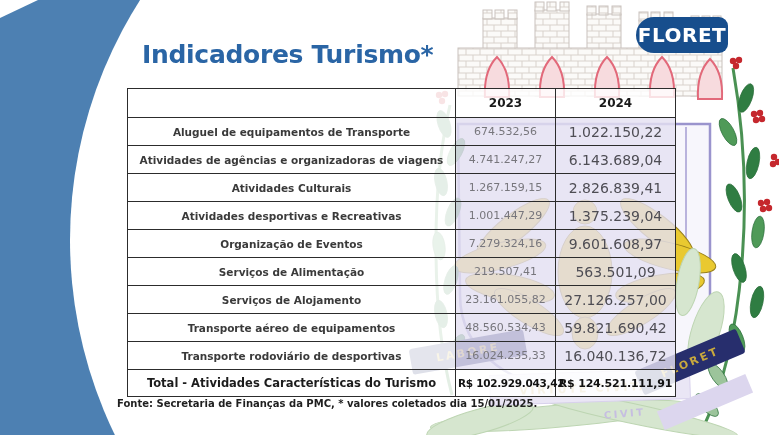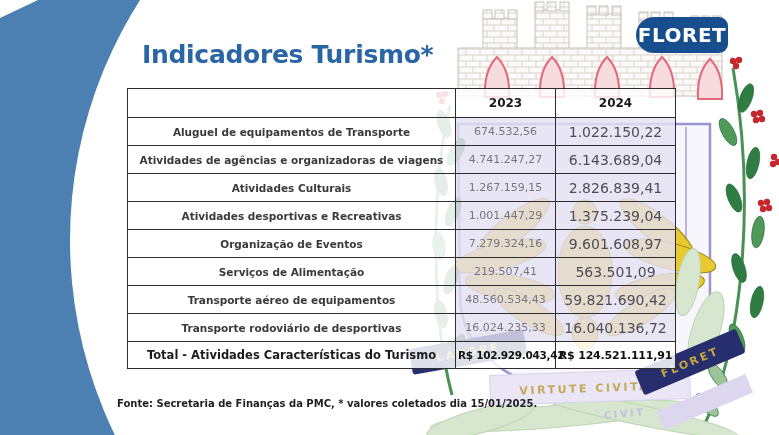--- a/index.html
+++ b/index.html
@@ -251,20 +251,25 @@
         <td class="lbl">Organização de Eventos</td>
         <td class="v23">7.279.324,16</td>
         <td class="v24">9.601.608,97</td>
       </tr>
       <tr>
         <td class="lbl">Serviços de Alimentação</td>
         <td class="v23">219.507,41</td>
         <td class="v24">563.501,09</td>
       </tr>
       <tr>
+        <td class="lbl">Serviços de Alojamento</td>
+        <td class="v23">23.161.055,82</td>
+        <td class="v24">27.126.257,00</td>
+      </tr>
+      <tr>
         <td class="lbl">Transporte aéreo de equipamentos</td>
         <td class="v23">48.560.534,43</td>
         <td class="v24">59.821.690,42</td>
       </tr>
       <tr>
         <td class="lbl">Transporte rodoviário de desportivas</td>
         <td class="v23">16.024.235,33</td>
         <td class="v24">16.040.136,72</td>
       </tr>
     </tbody>

